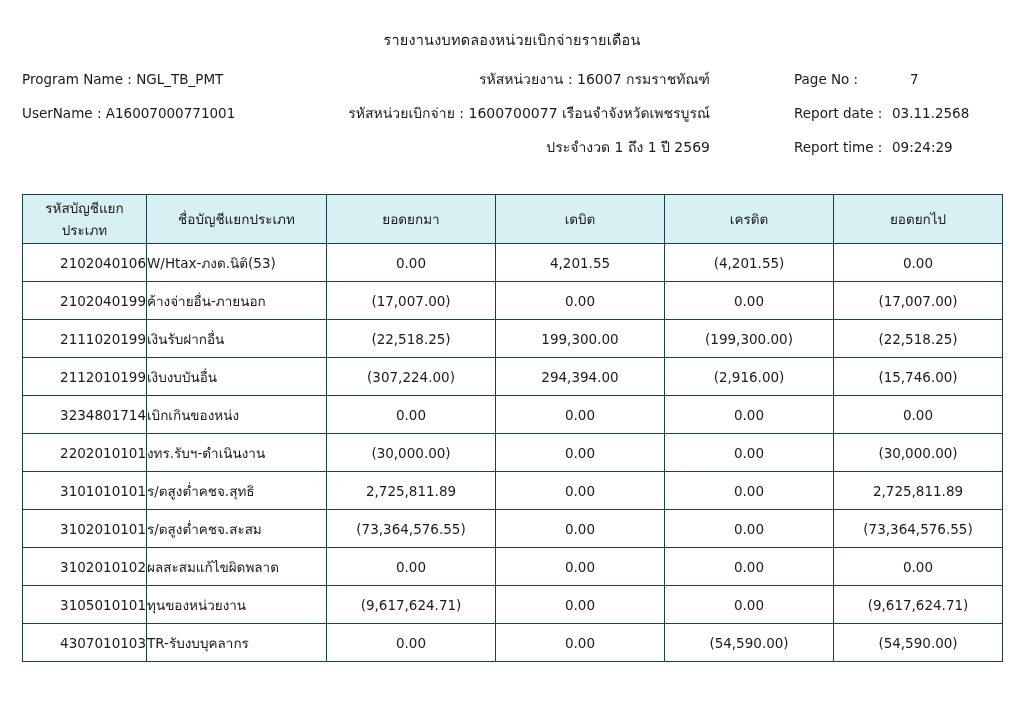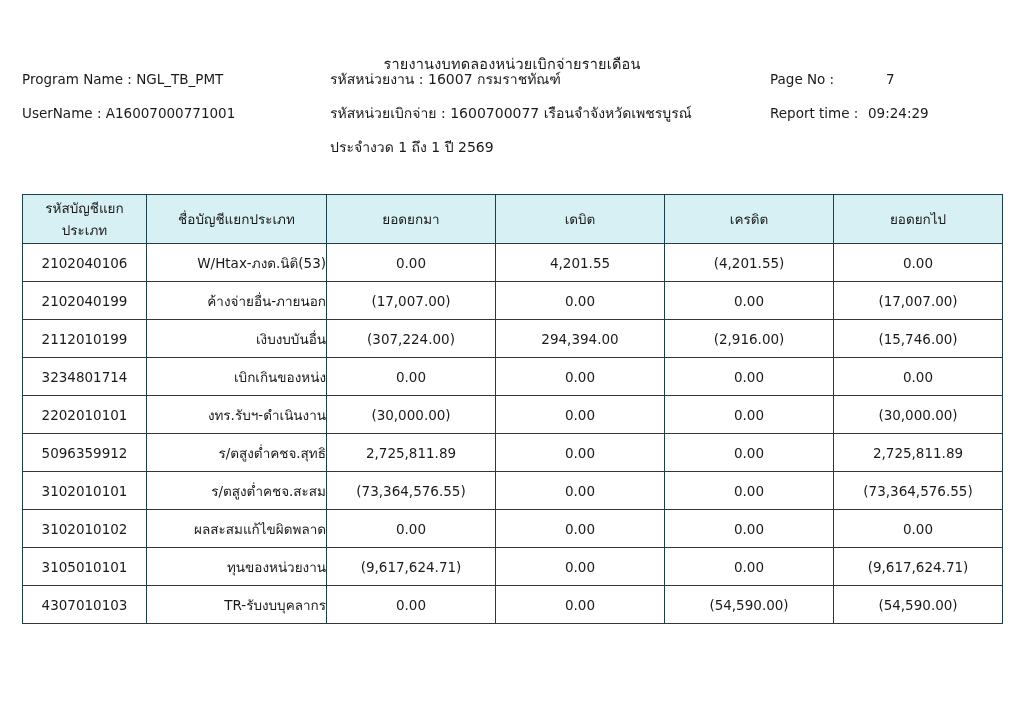--- a/index.html
+++ b/index.html
@@ -25,21 +25,20 @@
 
   
   .doc-title {
     position: absolute;
     top: 28px;
     left: 0;
     width: 1024px;
     text-align: center;
     font-size: 14.5px;
     letter-spacing: 0.2px;
-    margin-top: 24px;
   }
 
   .hdr {
     position: absolute;
     top: 62px;
     left: 0;
     width: 1024px;
     height: 110px;
   }
   .hdr-left {
@@ -51,41 +50,42 @@
   .hdr-left .row {
     font-size: 13.5px;
     line-height: 34px;
     white-space: nowrap;
   }
   .hdr-center {
     position: absolute;
     left: 330px;
     top: 0;
     width: 380px;
-    text-align: left;
+    text-align: right;
   }
   .hdr-center .row {
     font-size: 14px;
     line-height: 34px;
     white-space: nowrap;
   }
   .hdr-right {
     position: absolute;
     left: 770px;
     top: 0;
     width: 250px;
   }
   .hdr-right .row {
     font-size: 13.5px;
     line-height: 34px;
     white-space: nowrap;
   }
   .hdr-right .lbl {
     display: inline-block;
     width: 98px;
+    margin-left: 24px;
   }
   .hdr-right .val {
     display: inline-block;
   }
   .hdr-right .val.pageno {
     padding-left: 18px;
   }
 
   
   table.tb {
@@ -108,25 +108,25 @@
     text-align: center;
     vertical-align: middle;
   }
   table.tb tbody td {
     height: 37px;
     font-size: 13.5px;
     vertical-align: middle;
   }
   td.code {
     padding-left: 10px;
-    text-align: center;
+    text-align: right;
   }
   td.name {
     padding-left: 10px;
-    text-align: right;
+    text-align: left;
   }
   td.num {
     padding-right: 12px;
     text-align: center;
   }
 
   col.c-code { width: 124px; }
   col.c-name { width: 180px; }
   col.c-num  { width: 169px; }
 </style>
@@ -154,20 +154,23 @@
       <div class="row">รหัสหน่วยงาน : 16007 กรมราชทัณฑ์</div>
       <div class="row">รหัสหน่วยเบิกจ่าย : 1600700077 เรือนจำจังหวัดเพชรบูรณ์</div>
       <div class="row">ประจำงวด 1 ถึง 1 ปี 2569</div>
     </div>
 
     <div class="hdr-right">
       <div class="row">
         <span class="lbl">Page No :</span><span class="val pageno">7</span>
       </div>
       <div class="row">
+        <span class="lbl">Report date :</span><span class="val">03.11.2568</span>
+      </div>
+      <div class="row">
         <span class="lbl">Report time :</span><span class="val">09:24:29</span>
       </div>
     </div>
 
   </div>
 
   <table class="tb">
     <colgroup>
       <col class="c-code">
       <col class="c-name">
@@ -197,20 +200,28 @@
       </tr>
       <tr>
         <td class="code">2102040199</td>
         <td class="name">ค้างจ่ายอื่น-ภายนอก</td>
         <td class="num">(17,007.00)</td>
         <td class="num">0.00</td>
         <td class="num">0.00</td>
         <td class="num">(17,007.00)</td>
       </tr>
       <tr>
+        <td class="code">2111020199</td>
+        <td class="name">เงินรับฝากอื่น</td>
+        <td class="num">(22,518.25)</td>
+        <td class="num">199,300.00</td>
+        <td class="num">(199,300.00)</td>
+        <td class="num">(22,518.25)</td>
+      </tr>
+      <tr>
         <td class="code">2112010199</td>
         <td class="name">เงิบงบบันอื่น</td>
         <td class="num">(307,224.00)</td>
         <td class="num">294,394.00</td>
         <td class="num">(2,916.00)</td>
         <td class="num">(15,746.00)</td>
       </tr>
       <tr>
         <td class="code">3234801714</td>
         <td class="name">เบิกเกินของหน่ง</td>
@@ -221,21 +232,21 @@
       </tr>
       <tr>
         <td class="code">2202010101</td>
         <td class="name">งทร.รับฯ-ดำเนินงาน</td>
         <td class="num">(30,000.00)</td>
         <td class="num">0.00</td>
         <td class="num">0.00</td>
         <td class="num">(30,000.00)</td>
       </tr>
       <tr>
-        <td class="code">5096359912</td>
+        <td class="code">3101010101</td>
         <td class="name">ร/ตสูงต่ำคชจ.สุทธิ</td>
         <td class="num">2,725,811.89</td>
         <td class="num">0.00</td>
         <td class="num">0.00</td>
         <td class="num">2,725,811.89</td>
       </tr>
       <tr>
         <td class="code">3102010101</td>
         <td class="name">ร/ตสูงต่ำคชจ.สะสม</td>
         <td class="num">(73,364,576.55)</td>

